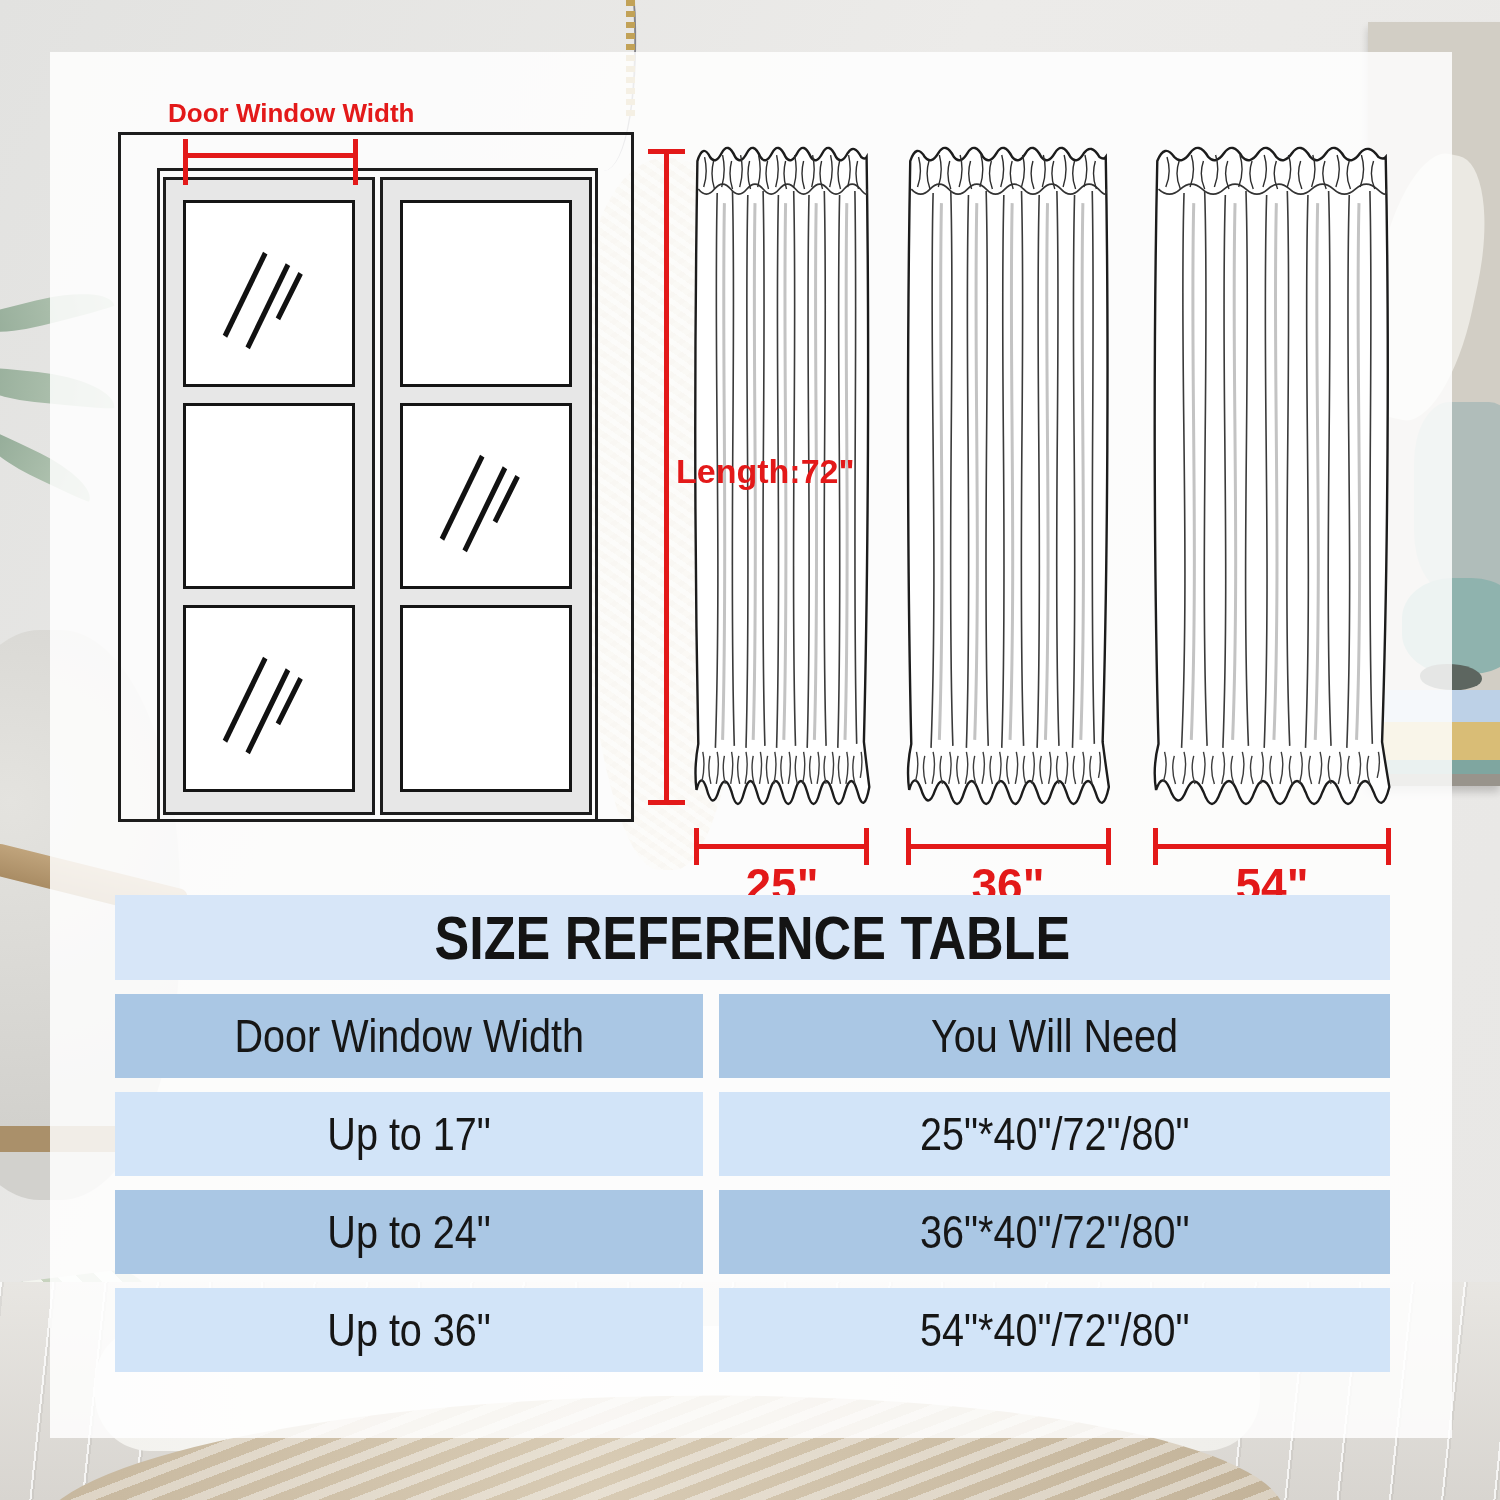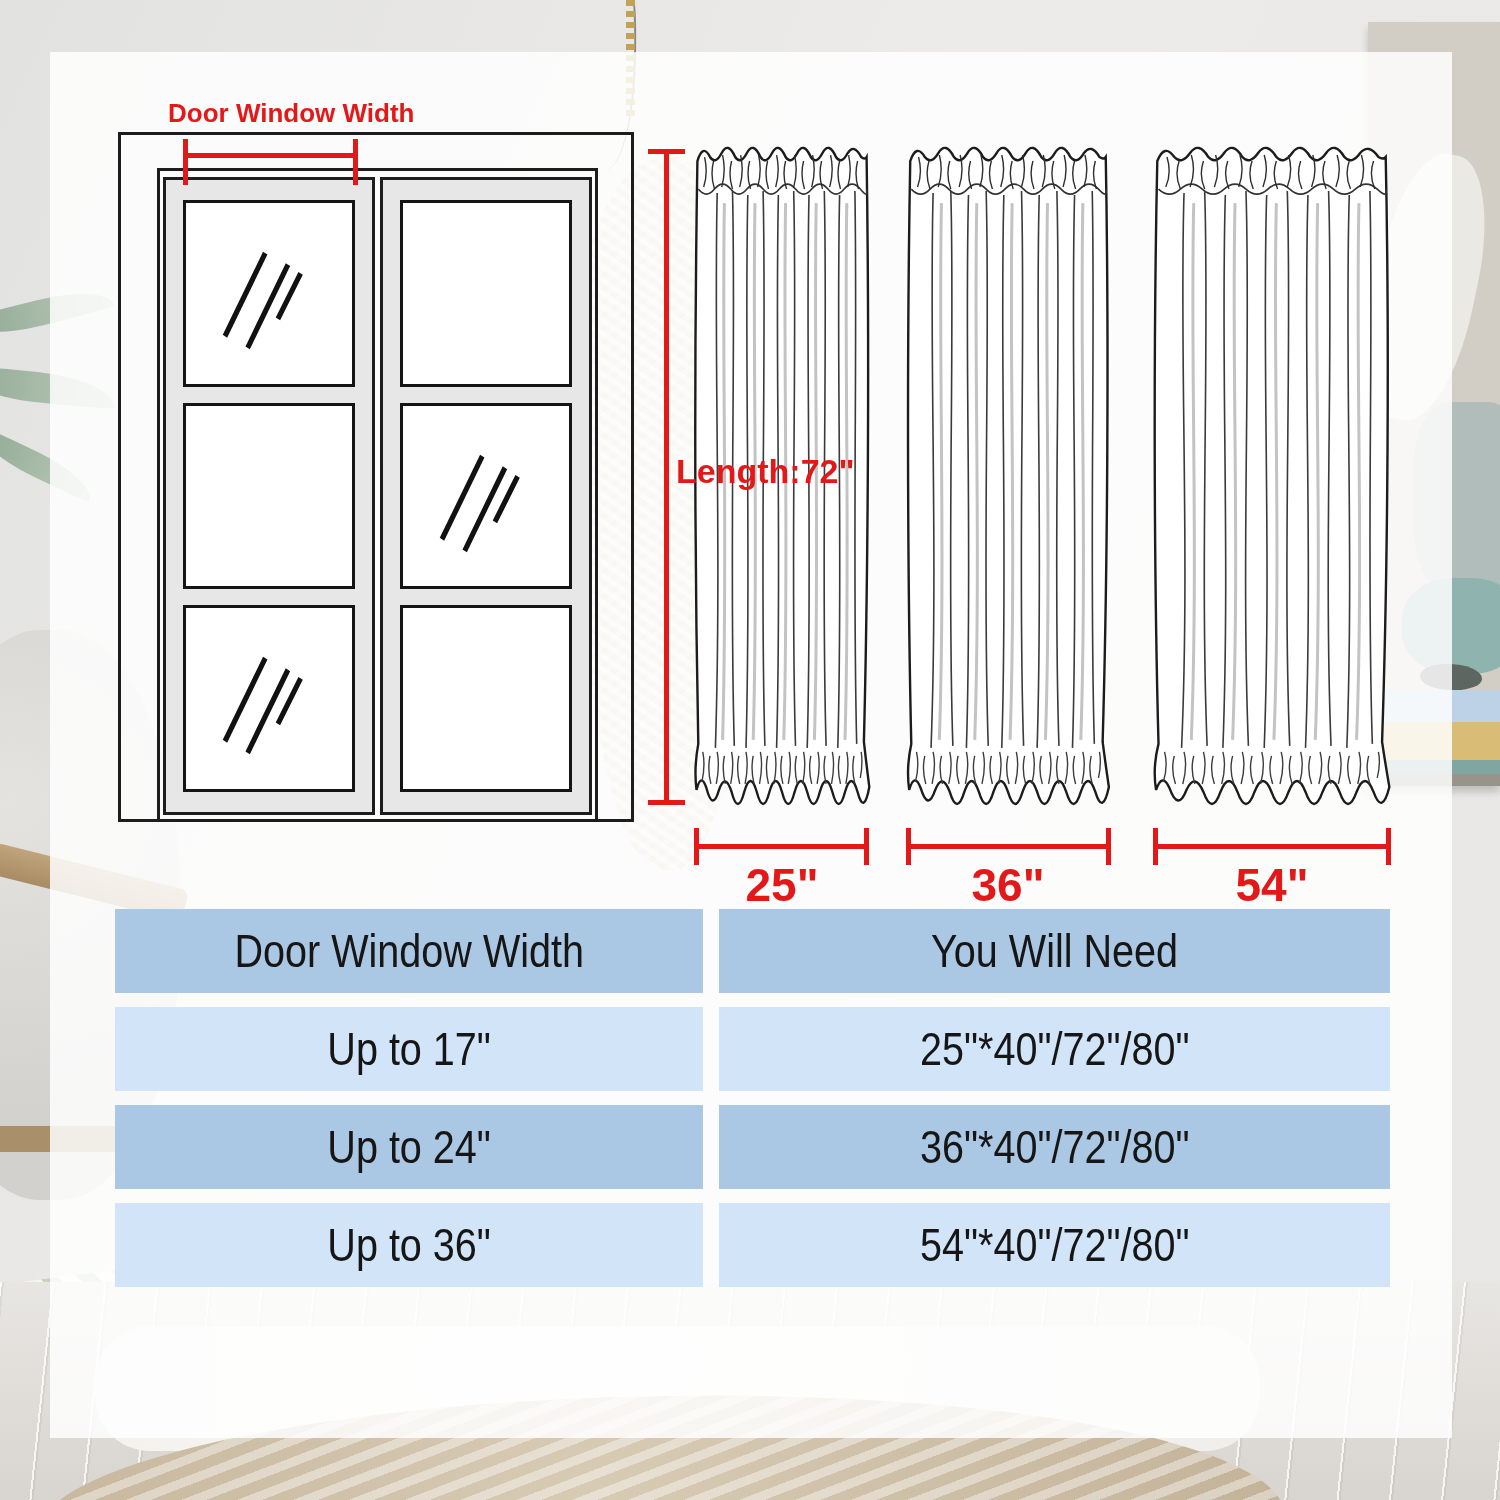--- a/index.html
+++ b/index.html
@@ -225,20 +225,23 @@
   <div class="vline" style="left:906px;top:828px;height:37px;"></div>
   <div class="vline" style="left:1106px;top:828px;height:37px;"></div>
   <div class="wlabel red" style="left:938px;">36"</div>
 
   <div class="hline" style="left:1155px;top:844px;width:235px;"></div>
   <div class="vline" style="left:1153px;top:828px;height:37px;"></div>
   <div class="vline" style="left:1386px;top:828px;height:37px;"></div>
   <div class="wlabel red" style="left:1202px;">54"</div>
 
   <div class="size-table">
+    <div class="tbl-title">
+      <span class="cx">SIZE REFERENCE TABLE</span>
+    </div>
     <div class="trow">
       <div class="tcell c0 bg-med">
         <span class="cx">Door Window Width</span>
       </div>
       <div class="tcell c1 bg-med">
         <span class="cx">You Will Need</span>
       </div>
     </div>
     <div class="trow">
       <div class="tcell c0 bg-light">

